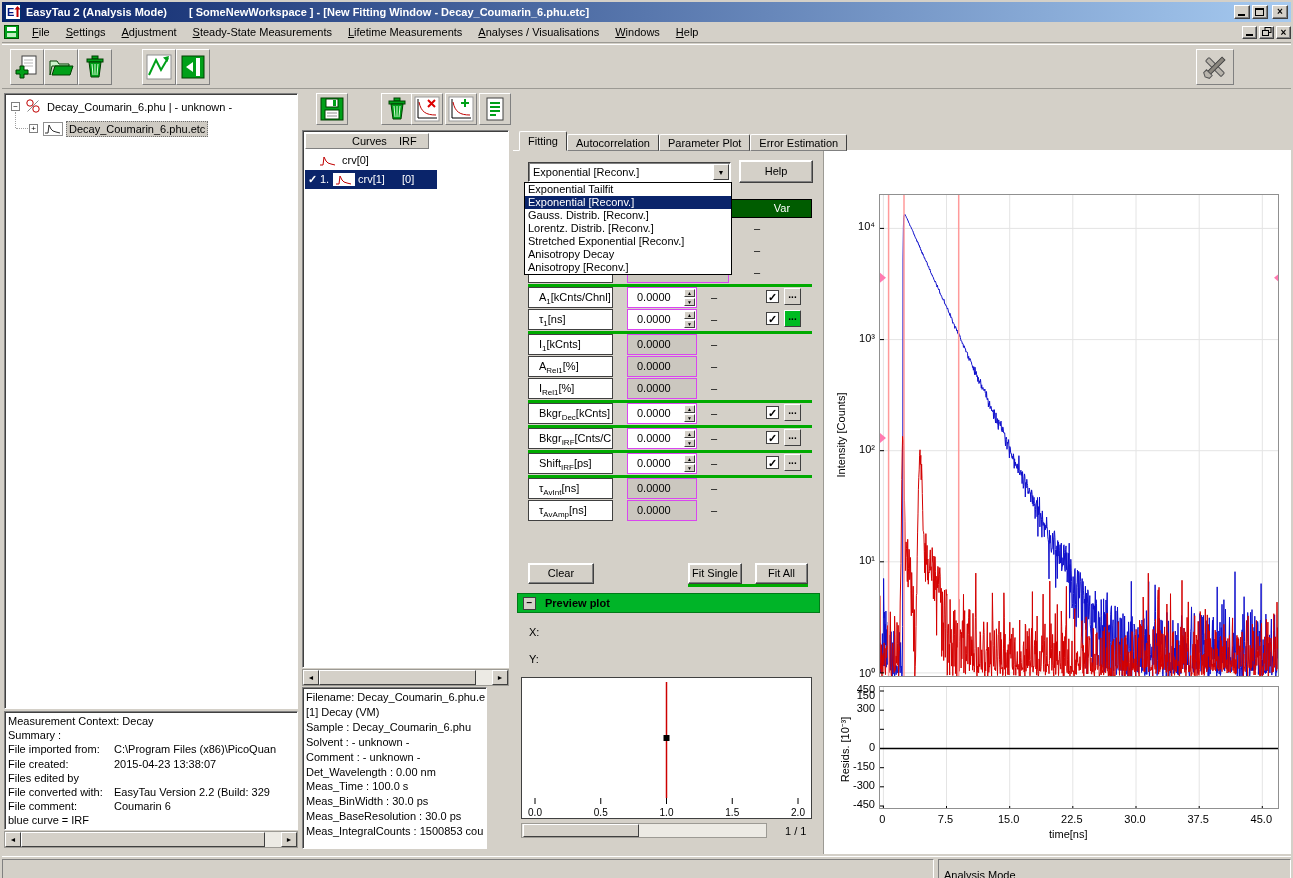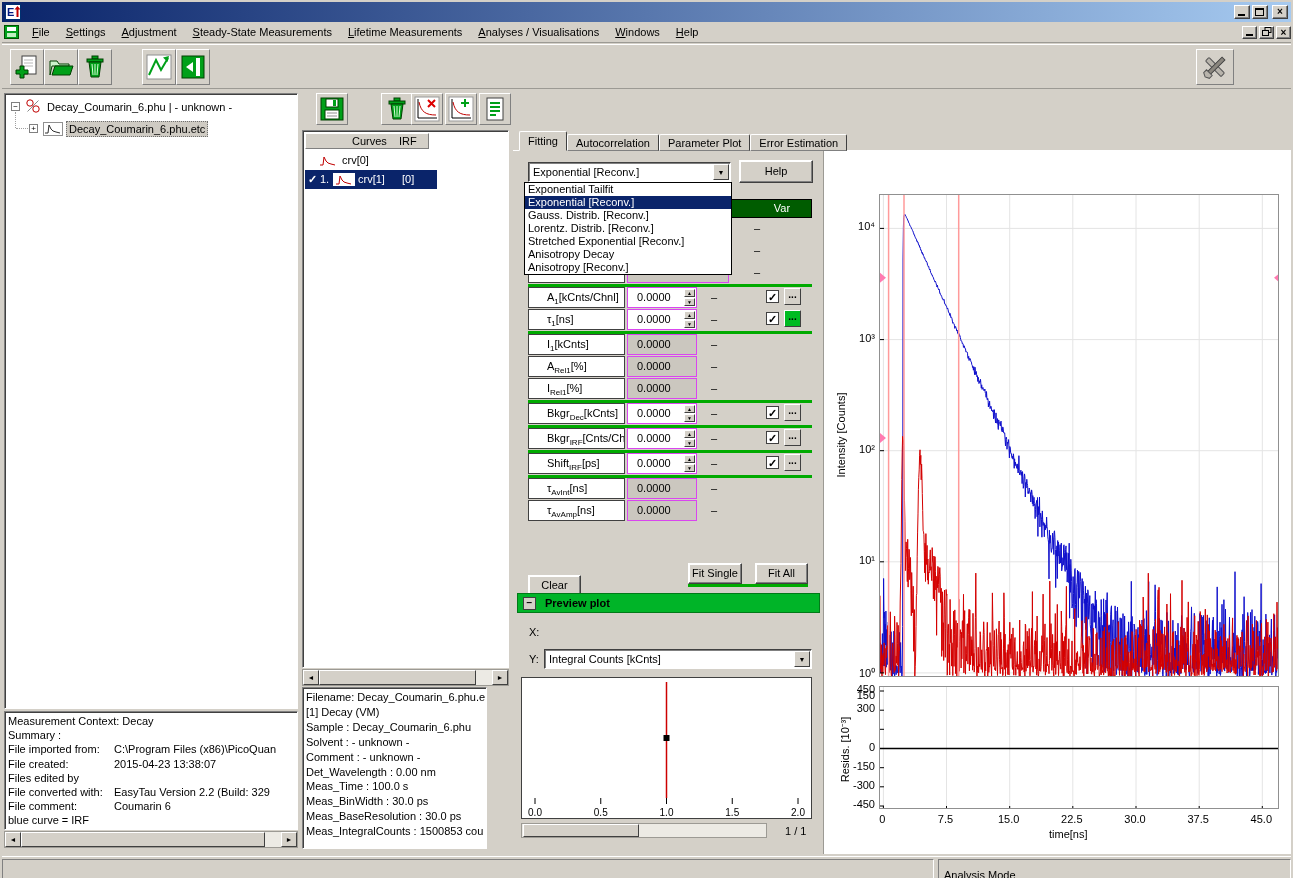--- a/index.html
+++ b/index.html
@@ -55,21 +55,21 @@
 .tab.active{height:20px;line-height:19px;border-bottom-color:#d4d0c8}
 
 #fitpanel{position:absolute;left:513px;top:150px;width:312px;height:704px;background:#d4d0c8;border-top:1px solid #fff}
 .combo{position:absolute;background:#fff;border:1px solid;border-color:#404040 #fff #fff #404040;box-shadow:inset 1px 1px 0 #808080;line-height:18px;padding-left:4px;white-space:nowrap;overflow:hidden}
 .combo .arr{position:absolute;right:1px;top:1px;bottom:1px;width:16px;background:#d4d0c8;border:1px solid;border-color:#fff #404040 #404040 #fff;font-size:7px;text-align:center;line-height:15px;color:#000}
 #phead{position:absolute;left:15px;top:48px;width:284px;height:19px;background:#005c00;border:1px solid #000}
 #phead .blackpart{position:absolute;left:0;top:0;width:98px;height:100%;background:#1a1a1a}
 #phead .varlab{position:absolute;left:236px;width:34px;color:#fff;text-align:center;line-height:17px}
 #prows{position:absolute;left:15px;top:67px;width:284px;height:310px}
 .prow{position:absolute;left:0;height:22px;width:284px}
-.plabel{position:absolute;left:0;top:0;width:97px;height:21px;background:#fff;border:1px solid #404040;line-height:19px;padding-left:18px;overflow:hidden;white-space:nowrap}
+.plabel{position:absolute;left:0;top:0;width:85px;height:21px;background:#fff;border:1px solid #404040;line-height:19px;padding-left:10px;overflow:hidden;white-space:nowrap}
 .plabel sub{font-size:8px}
 .pval{position:absolute;left:99px;top:0;width:70px;height:21px;border:1px solid #d946ef;line-height:19px;padding-left:9px;overflow:hidden}
 .pval.edit{background:#fff}
 .pval.ro{background:#cbc7bf}
 .spin{position:absolute;right:1px;top:1px;width:11px;height:17px}
 .sp{display:block;height:8px;background:#d4d0c8;border:1px solid;border-color:#fff #404040 #404040 #fff;font-size:5px;line-height:6px;text-align:center;overflow:hidden;margin-bottom:1px}
 .pdash{position:absolute;left:172px;top:0;width:28px;text-align:center;line-height:21px}
 .pchk{position:absolute;left:238px;top:3px;width:13px;height:13px;background:#fff;border:1px solid #404040;font-size:11px;line-height:12px;text-align:center;font-weight:bold}
 .pdots{position:absolute;left:256px;top:1px;width:17px;height:17px;background:#d4d0c8;border:1px solid;border-color:#fff #404040 #404040 #fff;text-align:center;line-height:11px;font-size:10px;font-weight:bold}
 .pdots.green{background:#00bb22}
@@ -98,20 +98,21 @@
 <body>
 
 <div id="titlebar">
   <span id="appicon">
     <svg width="16" height="16">
         <rect x="0.5" y="0.5" width="15" height="15" fill="#fff" stroke="#003070"></rect>
         <text x="2" y="12" font-size="11" font-weight="bold" fill="#001a80">E</text>
         <path d="M12.5 2 L15.5 5.5 L13.5 5.5 L13.5 13 L11.5 13 L11.5 5.5 L9.5 5.5 Z" fill="#c00000"></path>
       </svg>
   </span>
+  <span id="ttext"><span>EasyTau 2 (Analysis Mode)</span><span id="tdoc">[ SomeNewWorkspace ] - [New Fitting Window - Decay_Coumarin_6.phu.etc]</span></span>
   <span class="wbtns">
     <span class="wbtn">
         <span class="glyph-min"></span>
       </span>
     <span class="wbtn">
         <span class="glyph-max"></span>
       </span>
     <span class="wbtn" style="margin-left:2px">×</span>
   </span>
 </div>
@@ -450,35 +451,31 @@
   <div id="modelpopup">
       <div class="opt">Exponential Tailfit</div>
       <div class="opt osel">Exponential [Reconv.]</div>
       <div class="opt">Gauss. Distrib. [Reconv.]</div>
       <div class="opt">Lorentz. Distrib. [Reconv.]</div>
       <div class="opt">Stretched Exponential [Reconv.]</div>
       <div class="opt">Anisotropy Decay</div>
       <div class="opt">Anisotropy [Reconv.]</div>
     </div>
 
-  <div class="btn" style="left:15px;top:424px;width:53px;height:21px">Clear</div>
+  <div class="btn" style="left:15px;top:412px;width:66px;height:21px">Clear</div>
   <div class="btn" style="left:175px;top:412px;width:54px;height:21px">Fit Single</div>
   <div class="btn" style="left:242px;top:412px;width:53px;height:21px">Fit All</div>
   <div id="fitline"></div>
 
   <div id="pvhead">
     <span id="pvmin">−</span>
     <span>Preview plot</span>
   </div>
   <span class="pvxy" style="top:471px">X:</span>
   <span class="pvxy" style="top:498px">Y:</span>
-  <div class="combo" style="left:31px;top:498px;width:268px;height:20px">
-    <span>Integral Counts [kCnts]</span>
-    <span class="arr">▼</span>
-  </div>
 
   <svg id="prevsvg" width="291" height="142">
       <line x1="144.5" y1="4" x2="144.5" y2="120" stroke="#cc0000" stroke-width="1.5"></line>
       <line x1="13" y1="120" x2="13" y2="126" stroke="#000"></line>
       <text x="13" y="138" font-size="10" text-anchor="middle">0.0</text>
       <line x1="78.75" y1="120" x2="78.75" y2="126" stroke="#000"></line>
       <text x="78.75" y="138" font-size="10" text-anchor="middle">0.5</text>
       <line x1="144.5" y1="120" x2="144.5" y2="126" stroke="#000"></line>
       <text x="144.5" y="138" font-size="10" text-anchor="middle">1.0</text>
       <line x1="210.25" y1="120" x2="210.25" y2="126" stroke="#000"></line>

